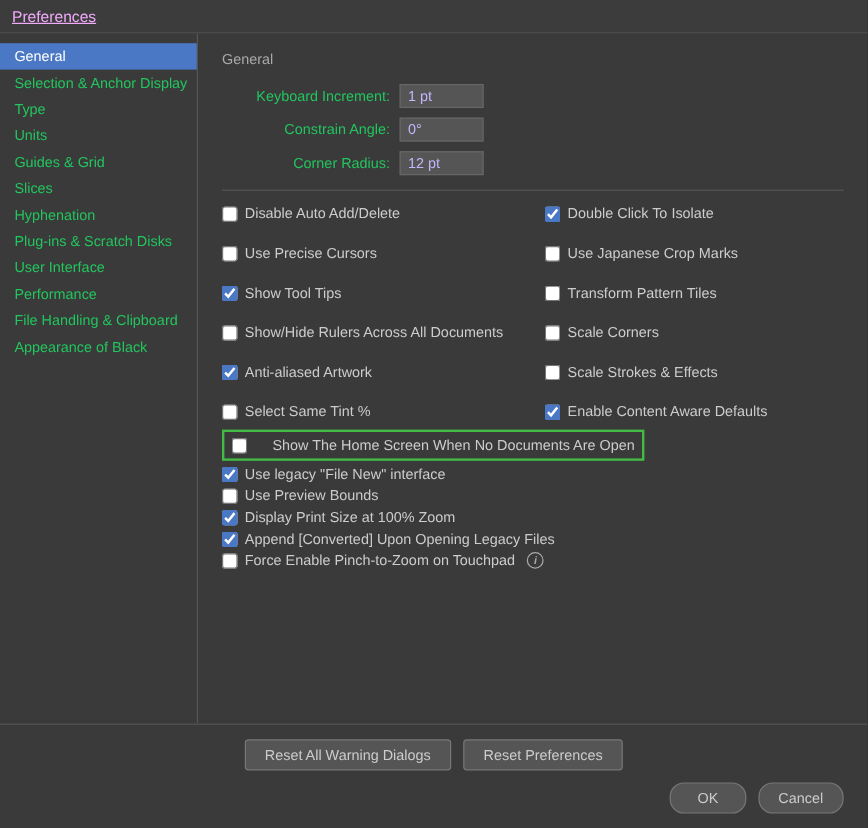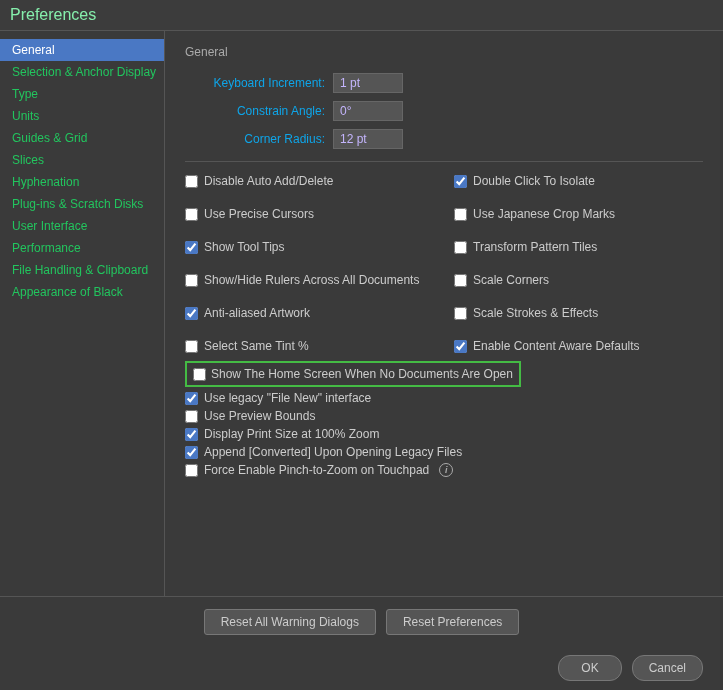--- a/index.html
+++ b/index.html
@@ -9,22 +9,23 @@
       font-size: 12px;
       color: #cccccc;
       width: 723px;
       height: 690px;
       overflow: hidden;
     }
     .title-bar {
       background: #3c3c3c;
       border-bottom: 1px solid #555;
       padding: 6px 10px;
-      font-size: 16px;
-      color: #86efac;
+      font-size: 13px;
+      color: #f0abfc;
+      text-decoration: underline;
     }
     .dialog {
       display: flex;
       flex-direction: column;
       height: calc(690px - 28px);
       background: #3a3a3a;
     }
     .dialog-body {
       display: flex;
       flex: 1;
@@ -62,21 +63,21 @@
     }
     .field-row {
       display: flex;
       align-items: center;
       margin-bottom: 8px;
     }
     .field-label {
       text-align: right;
       width: 140px;
       margin-right: 8px;
-      color: #0ea5e9;
+      color: #22c55e;
       font-size: 12px;
     }
     .field-input {
       background: #555555;
       border: 1px solid #666;
       color: #c4b5fd;
       padding: 2px 6px;
       font-size: 12px;
       width: 70px;
       height: 20px;
@@ -107,21 +108,21 @@
     .checkbox-row input[type="checkbox"] {
       width: 13px;
       height: 13px;
       accent-color: #4a78c4;
       cursor: pointer;
       flex-shrink: 0;
     }
     .highlighted-checkbox-row {
       display: flex;
       align-items: flex-end;
-      gap: 5px;
+      gap: 21px;
       font-size: 12px;
       color: #cccccc;
       border: 2px solid #44bb44;
       padding: 4px 6px;
       margin: 8px 18px 4px 0;
       width: fit-content;
     }
     .single-checkbox-row {
       display: flex;
       align-items: center;
@@ -151,21 +152,21 @@
       font-weight: bold;
       margin-left: 4px;
       cursor: default;
     }
     .dialog-footer {
       border-top: 1px solid #555;
       padding: 12px 20px;
       display: flex;
       flex-direction: column;
       align-items: center;
-      gap: 20px;
+      gap: 10px;
       background: #3a3a3a;
     }
     .footer-buttons-top {
       display: flex;
       gap: 10px;
     }
     .footer-buttons-bottom {
       display: flex;
       gap: 10px;
       align-self: flex-end;

